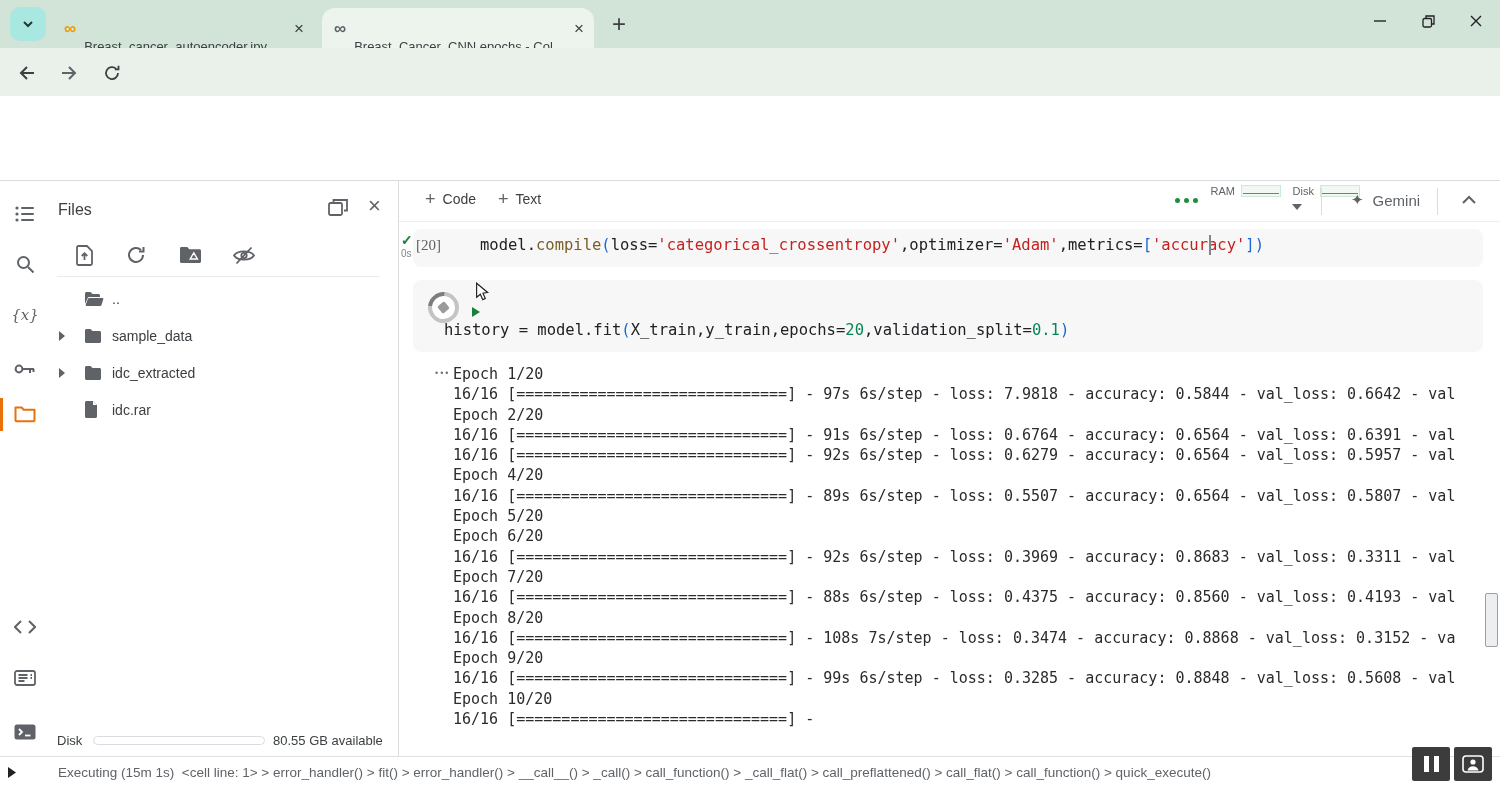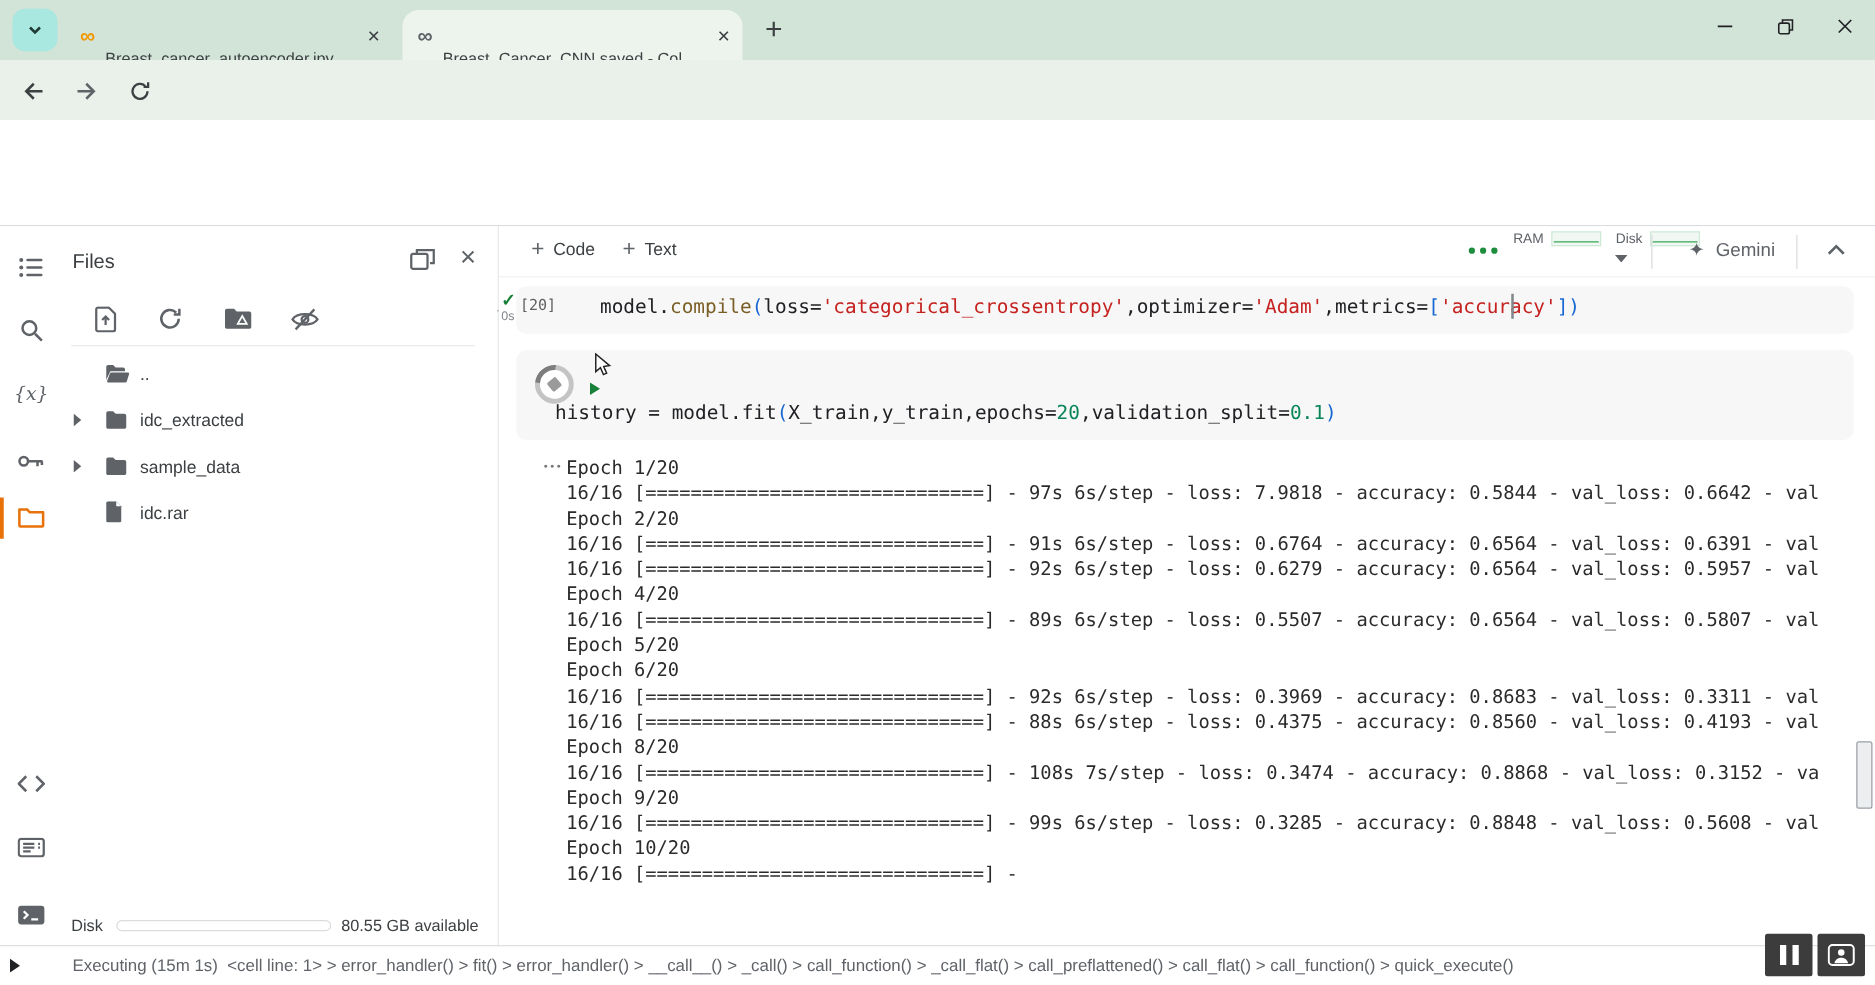--- a/index.html
+++ b/index.html
@@ -119,21 +119,21 @@
   .davail { font-size:13px; color:#3c4043; margin-left:8px; }
 
   
   .main { position:absolute; left:399px; top:222px; width:1101px; height:534px; background:#fff; overflow:hidden; }
   .mono { font-family:"DejaVu Sans Mono","Liberation Mono",monospace; }
   .cell { position:absolute; left:14px; width:1070px; background:#f7f7f7; border-radius:8px; }
   .cell1 { top:7px; height:38px; }
   .cell2 { top:58px; height:72px; }
   .gcheck { position:absolute; left:2px; top:10px; color:#188038; font-size:14px; font-weight:bold; }
   .gtime { position:absolute; left:2px; top:26px; font-size:10px; color:#80868b; }
-  .execcnt { position:absolute; left:17px; top:15px; font-size:12px; color:#616161; }
+  .execcnt { position:absolute; left:17px; top:15px; font-size:15px; color:#616161;font-family:Liberation Serif, serif; }
   .codeline { position:absolute; font-size:15.5px; white-space:pre; }
   .code1 { left:45px; top:14px;padding-left:36px; }
   .code2 { left:45px; top:99px; }
   .tk-p { color:#202124; } .tk-f { color:#795e26; } .tk-s { color:#c5221f; }
   .tk-b { color:#1967d2; } .tk-n { color:#098658; }
   .caret { position:absolute; left:810px; top:13px; width:1.5px; height:20px; background:#80868b; }
   .spinner { position:absolute; left:29px; top:70px; width:31px; height:31px; border-radius:50%;
              border:4px solid #c4c4c4; border-top-color:#7d7d7d; transform:rotate(-40deg); background:#fff; cursor:pointer; }
   .spinner::after { content:""; position:absolute; left:7px; top:7px; width:9px; height:9px;
                     background:#9a9a9a; border-radius:1.5px; }
@@ -171,21 +171,21 @@
         </svg>
     </button>
     <div id="tabs">
         <div class="tab">
           <span class="tabico">∞</span>
           <span class="tablabel">Breast_cancer_autoencoder.ipy</span>
           <span class="tabclose">×</span>
         </div>
         <div class="tab active">
           <span class="tabico">∞</span>
-          <span class="tablabel">Breast_Cancer_CNN.saved - Col</span>
+          <span class="tablabel">Breast_Cancer_CNN.epochs - Col</span>
           <span class="tabclose">×</span>
         </div>
       </div>
     <button class="newtab">+</button>
     <div class="winctl">
       <button>
         <svg width="12" height="12">
             <line x1="0" y1="6" x2="12" y2="6" stroke="#202124" stroke-width="1.4"></line>
           </svg>
         </button>
@@ -436,34 +436,34 @@
           <span class="tarrow">
             <svg width="8" height="10" viewBox="0 0 8 10">
               <path fill="#5f6368" d="M1 0l6 5-6 5z"></path>
             </svg>
           </span>
           <span class="ticon">
             <svg width="18" height="16" viewBox="0 0 18 16">
               <path fill="#5f6368" d="M1 2.5C1 1.7 1.7 1 2.5 1h4l2 2h7c.8 0 1.5.7 1.5 1.5v9c0 .8-.7 1.5-1.5 1.5h-13C1.7 15 1 14.3 1 13.5z"></path>
             </svg>
           </span>
-          <span class="tlabel">idc_extracted</span>
+          <span class="tlabel">sample_data</span>
         </div>
         <div class="trow">
           <span class="tarrow">
             <svg width="8" height="10" viewBox="0 0 8 10">
               <path fill="#5f6368" d="M1 0l6 5-6 5z"></path>
             </svg>
           </span>
           <span class="ticon">
             <svg width="18" height="16" viewBox="0 0 18 16">
               <path fill="#5f6368" d="M1 2.5C1 1.7 1.7 1 2.5 1h4l2 2h7c.8 0 1.5.7 1.5 1.5v9c0 .8-.7 1.5-1.5 1.5h-13C1.7 15 1 14.3 1 13.5z"></path>
             </svg>
           </span>
-          <span class="tlabel">sample_data</span>
+          <span class="tlabel">idc_extracted</span>
         </div>
         <div class="trow">
           <span class="tarrow"></span>
           <span class="ticon">
             <svg width="14" height="17" viewBox="0 0 14 17">
               <path fill="#5f6368" d="M1 1.5C1 .7 1.7 0 2.5 0H9l4 4v11.5c0 .8-.7 1.5-1.5 1.5h-9C1.7 17 1 16.3 1 15.5z"></path>
               <path fill="#fff" d="M9 0l4 4H9z"></path>
             </svg>
           </span>
           <span class="tlabel">idc.rar</span>
@@ -501,20 +501,21 @@
         <div class="outline">Epoch 1/20</div>
         <div class="outline">16/16 [==============================] - 97s 6s/step - loss: 7.9818 - accuracy: 0.5844 - val_loss: 0.6642 - val</div>
         <div class="outline">Epoch 2/20</div>
         <div class="outline">16/16 [==============================] - 91s 6s/step - loss: 0.6764 - accuracy: 0.6564 - val_loss: 0.6391 - val</div>
         <div class="outline">16/16 [==============================] - 92s 6s/step - loss: 0.6279 - accuracy: 0.6564 - val_loss: 0.5957 - val</div>
         <div class="outline">Epoch 4/20</div>
         <div class="outline">16/16 [==============================] - 89s 6s/step - loss: 0.5507 - accuracy: 0.6564 - val_loss: 0.5807 - val</div>
         <div class="outline">Epoch 5/20</div>
         <div class="outline">Epoch 6/20</div>
         <div class="outline">16/16 [==============================] - 92s 6s/step - loss: 0.3969 - accuracy: 0.8683 - val_loss: 0.3311 - val</div>
+        <div class="outline">Epoch 7/20</div>
         <div class="outline">16/16 [==============================] - 88s 6s/step - loss: 0.4375 - accuracy: 0.8560 - val_loss: 0.4193 - val</div>
         <div class="outline">Epoch 8/20</div>
         <div class="outline">16/16 [==============================] - 108s 7s/step - loss: 0.3474 - accuracy: 0.8868 - val_loss: 0.3152 - va</div>
         <div class="outline">Epoch 9/20</div>
         <div class="outline">16/16 [==============================] - 99s 6s/step - loss: 0.3285 - accuracy: 0.8848 - val_loss: 0.5608 - val</div>
         <div class="outline">Epoch 10/20</div>
         <div class="outline">16/16 [==============================] -</div>
       </div>
   </div>
 

